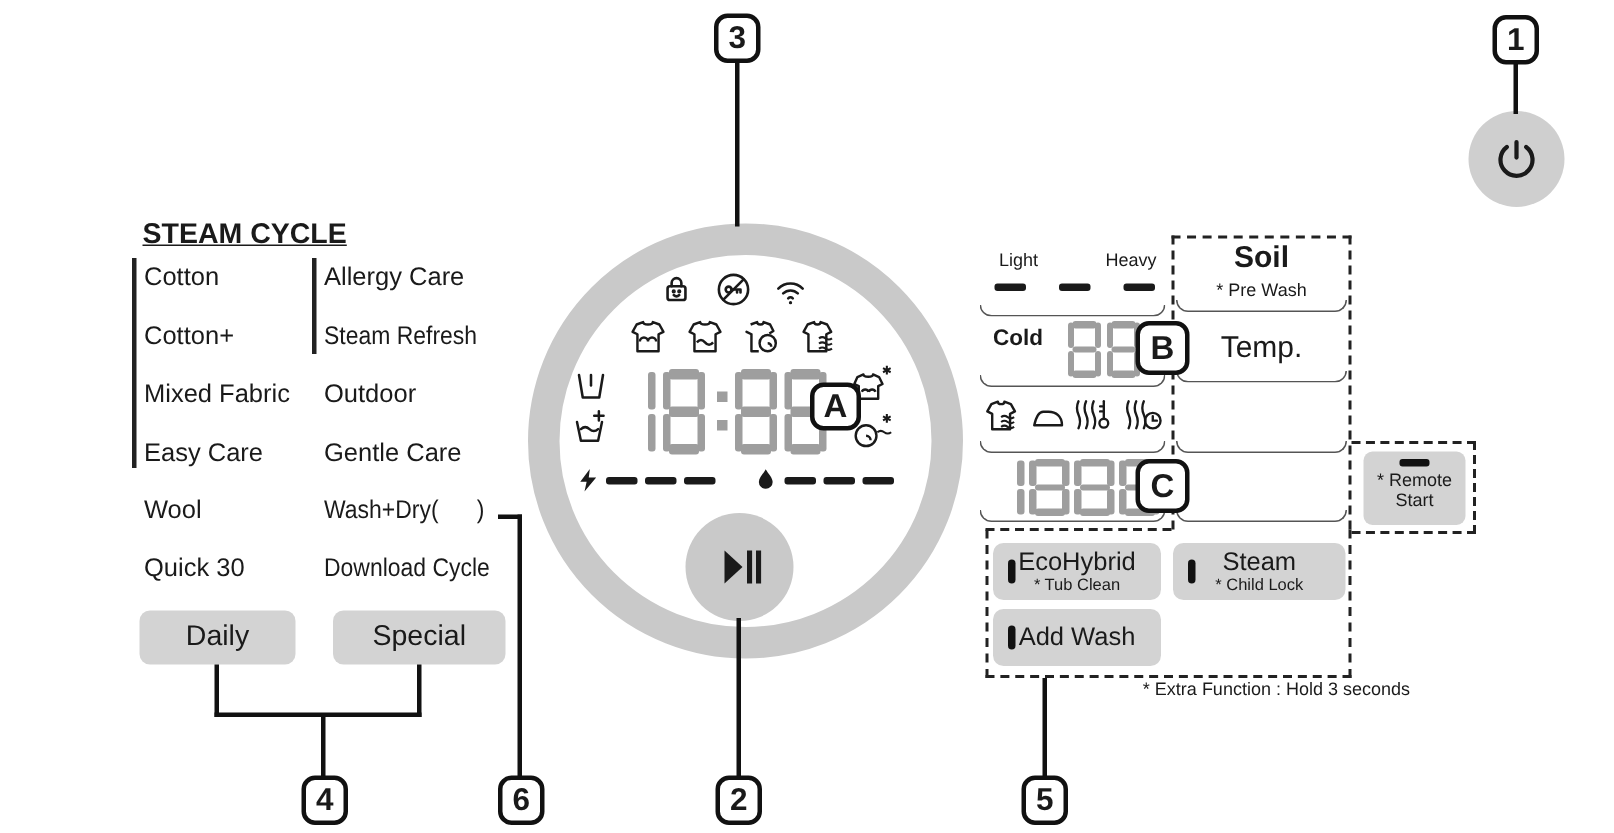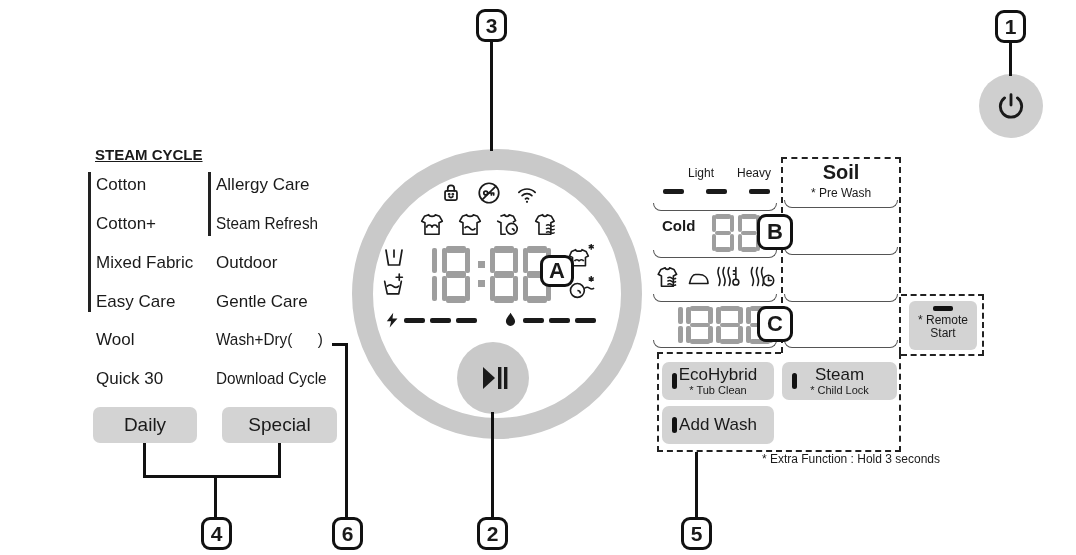--- a/index.html
+++ b/index.html
@@ -49,21 +49,21 @@
   .cyc{position:absolute;font-size:17px;}
   .cond{transform:scaleX(.9);transform-origin:left center;}
   .ind-dash{position:absolute;width:21px;height:5px;background:#1a1a1a;border-radius:2px;}
   svg{display:block;}
 </style>
 </head>
 <body>
 
 <div id="canvas">
 
-  <div class="abs txt" style="left:95px;top:146px;font-size:15px;font-weight:bold;text-decoration:underline;">STEAM CYCLE</div>
+  <div class="abs txt" style="left:95px;top:146px;font-size:19px;font-weight:bold;text-decoration:underline;">STEAM CYCLE</div>
 
   <div class="abs" style="left:88px;top:172px;width:2.5px;height:140px;background:#222;"></div>
   <div class="abs" style="left:208px;top:172px;width:2.5px;height:64px;background:#222;"></div>
 
   <div class="cyc txt" style="left:96px;top:175px;">Cotton</div>
   <div class="cyc txt" style="left:96px;top:214px;">Cotton+</div>
   <div class="cyc txt" style="left:96px;top:253px;">Mixed Fabric</div>
   <div class="cyc txt" style="left:96px;top:292px;">Easy Care</div>
   <div class="cyc txt" style="left:96px;top:330px;">Wool</div>
   <div class="cyc txt" style="left:96px;top:369px;">Quick 30</div>
@@ -230,21 +230,21 @@
        display:flex;align-items:center;justify-content:center;z-index:2;">
     <span>
       <svg width="34" height="32" viewBox="0 0 34 32">
         <polygon points="7,5 7,27 19,16" fill="#1a1a1a"></polygon>
         <rect x="22" y="5" width="3.4" height="22" fill="#1a1a1a"></rect>
         <rect x="28" y="5" width="3.4" height="22" fill="#1a1a1a"></rect>
       </svg>
     </span>
   </div>
 
-  <div class="abs txt" style="left:666px;top:166px;font-size:12px;margin-left:22px;">Light</div>
+  <div class="abs txt" style="left:666px;top:166px;font-size:12px;">Light</div>
   <div class="abs txt" style="left:737px;top:166px;font-size:12px;">Heavy</div>
   <div class="ind-dash" style="left:663px;top:189px;"></div>
   <div class="ind-dash" style="left:706px;top:189px;"></div>
   <div class="ind-dash" style="left:749px;top:189px;"></div>
   <div class="brk" style="left:653px;top:203px;width:124px;"></div>
 
   <div class="abs txt" style="left:662px;top:217px;font-size:15px;font-weight:bold;">Cold</div>
   <div class="sseg seg-sm" style="left:712px;top:214px;">
       <div class="sd">
         <div class="sg t"></div>
@@ -335,20 +335,23 @@
     <span>C</span>
   </div>
   <div class="brk" style="left:653px;top:340px;width:124px;"></div>
 
   <div class="abs" style="left:786px;top:161px;width:110px;text-align:center;">
     <div style="font-size:20px;font-weight:bold;">Soil</div>
     <div style="font-size:12px;margin-top:2px;">* Pre Wash</div>
   </div>
   <div class="brk" style="left:784px;top:200px;width:114px;"></div>
 
+  <div class="abs" style="left:786px;top:221px;width:110px;text-align:center;font-size:20px;">
+    <span>Temp.</span>
+  </div>
   <div class="brk" style="left:784px;top:247px;width:114px;"></div>
 
   <div class="brk" style="left:784px;top:294px;width:114px;"></div>
 
   <div class="brk" style="left:784px;top:340px;width:114px;"></div>
 
   <div class="dash" style="left:781px;top:157px;width:120px;height:196px;border:2px dashed #222;border-bottom:none;"></div>
   <div class="dash" style="left:657px;top:353px;width:244px;height:99px;border:2px dashed #222;border-top:none;"></div>
   <div class="dash" style="left:657px;top:352px;width:124px;height:0;border-top:2px dashed #222;"></div>
   <div class="dash" style="left:901px;top:294px;width:83px;height:62px;border:2px dashed #222;border-left:none;"></div>

